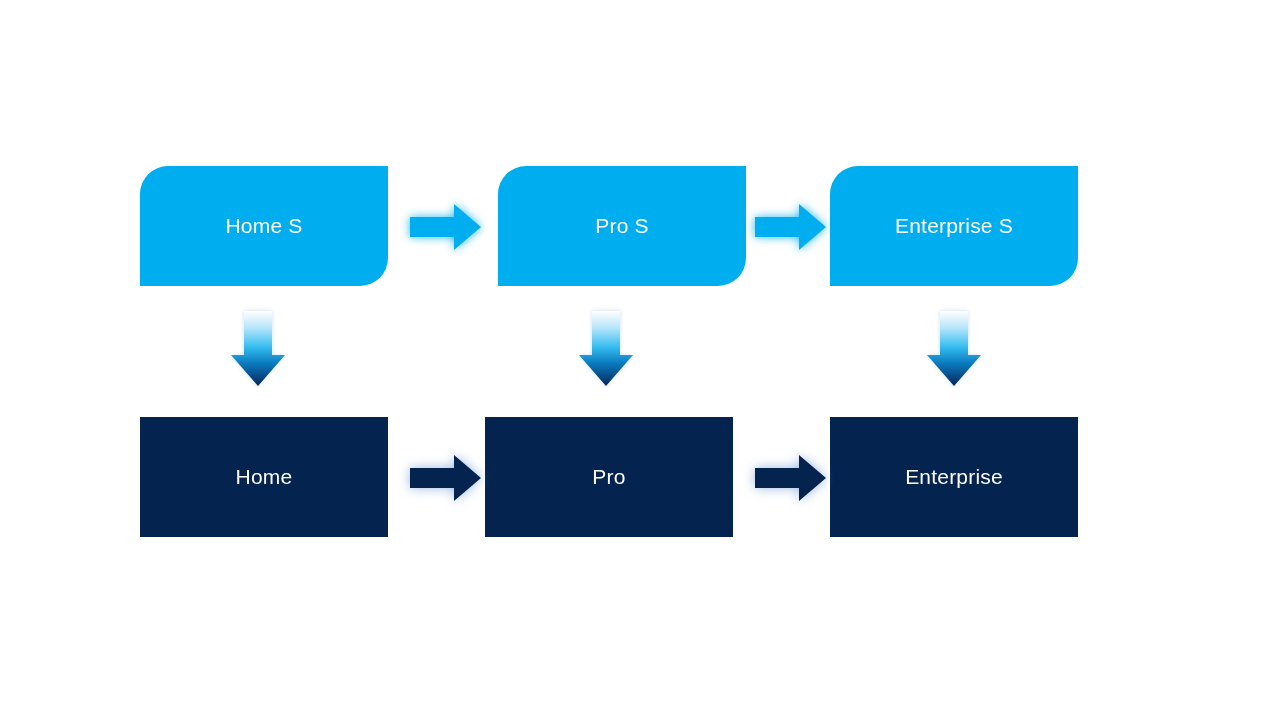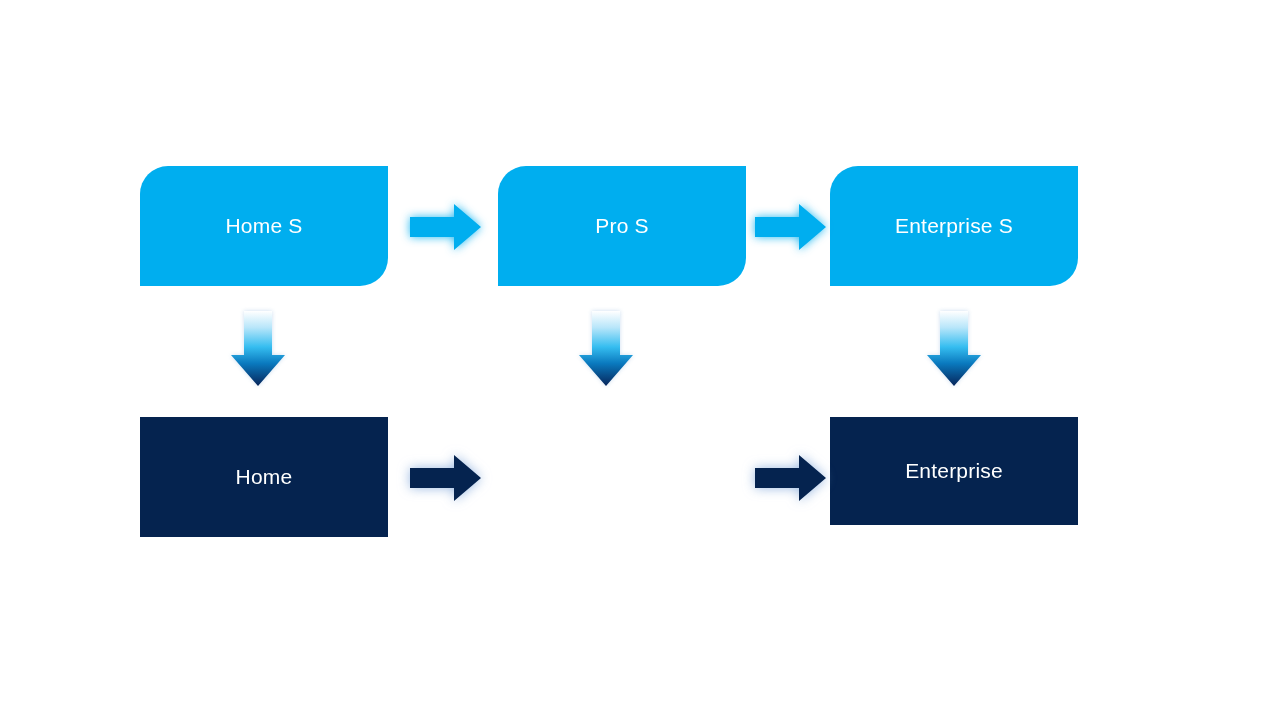--- a/index.html
+++ b/index.html
@@ -85,22 +85,25 @@
   </div>
 
   <div class="node-box tier-s" style="left:830px; top:166px; width:248px; height:120px;">
     <span class="node-label">Enterprise S</span>
   </div>
 
   <div class="node-box tier-base" style="left:140px; top:417px; width:248px; height:120px;">
     <span class="node-label">Home</span>
   </div>
 
+  <div class="node-box tier-base" style="left:485px; top:417px; width:248px; height:120px;">
+    <span class="node-label">Pro</span>
+  </div>
 
-  <div class="node-box tier-base" style="left:830px; top:417px; width:248px; height:108px;">
+  <div class="node-box tier-base" style="left:830px; top:417px; width:248px; height:120px;">
     <span class="node-label">Enterprise</span>
   </div>
 
   <div class="arrow arrow-right-blue" style="left:410px; top:203px; width:72px; height:48px;">
     <svg width="72" height="48" viewBox="0 0 72 48" aria-hidden="true">
       <polygon points="0,14 44,14 44,1 71,24 44,47 44,34 0,34" fill="#00AEEF"></polygon>
     </svg>
   </div>
 
   <div class="arrow arrow-right-blue" style="left:755px; top:203px; width:72px; height:48px;">

